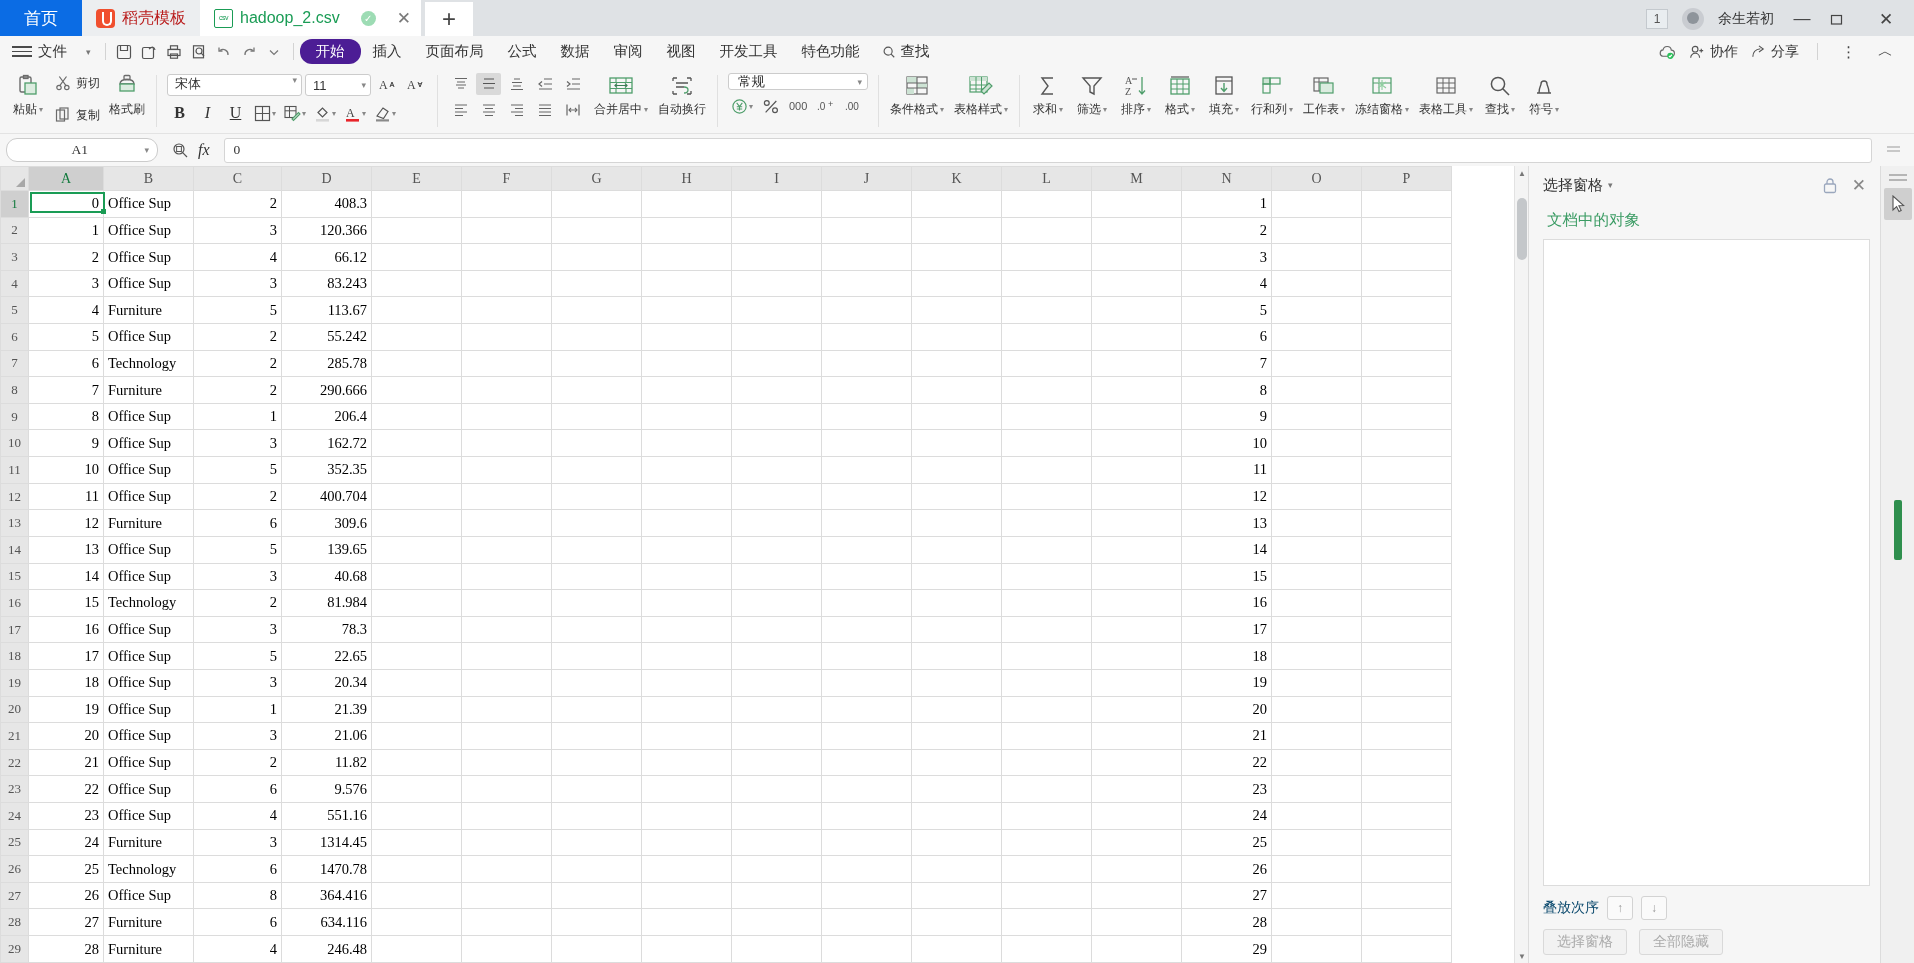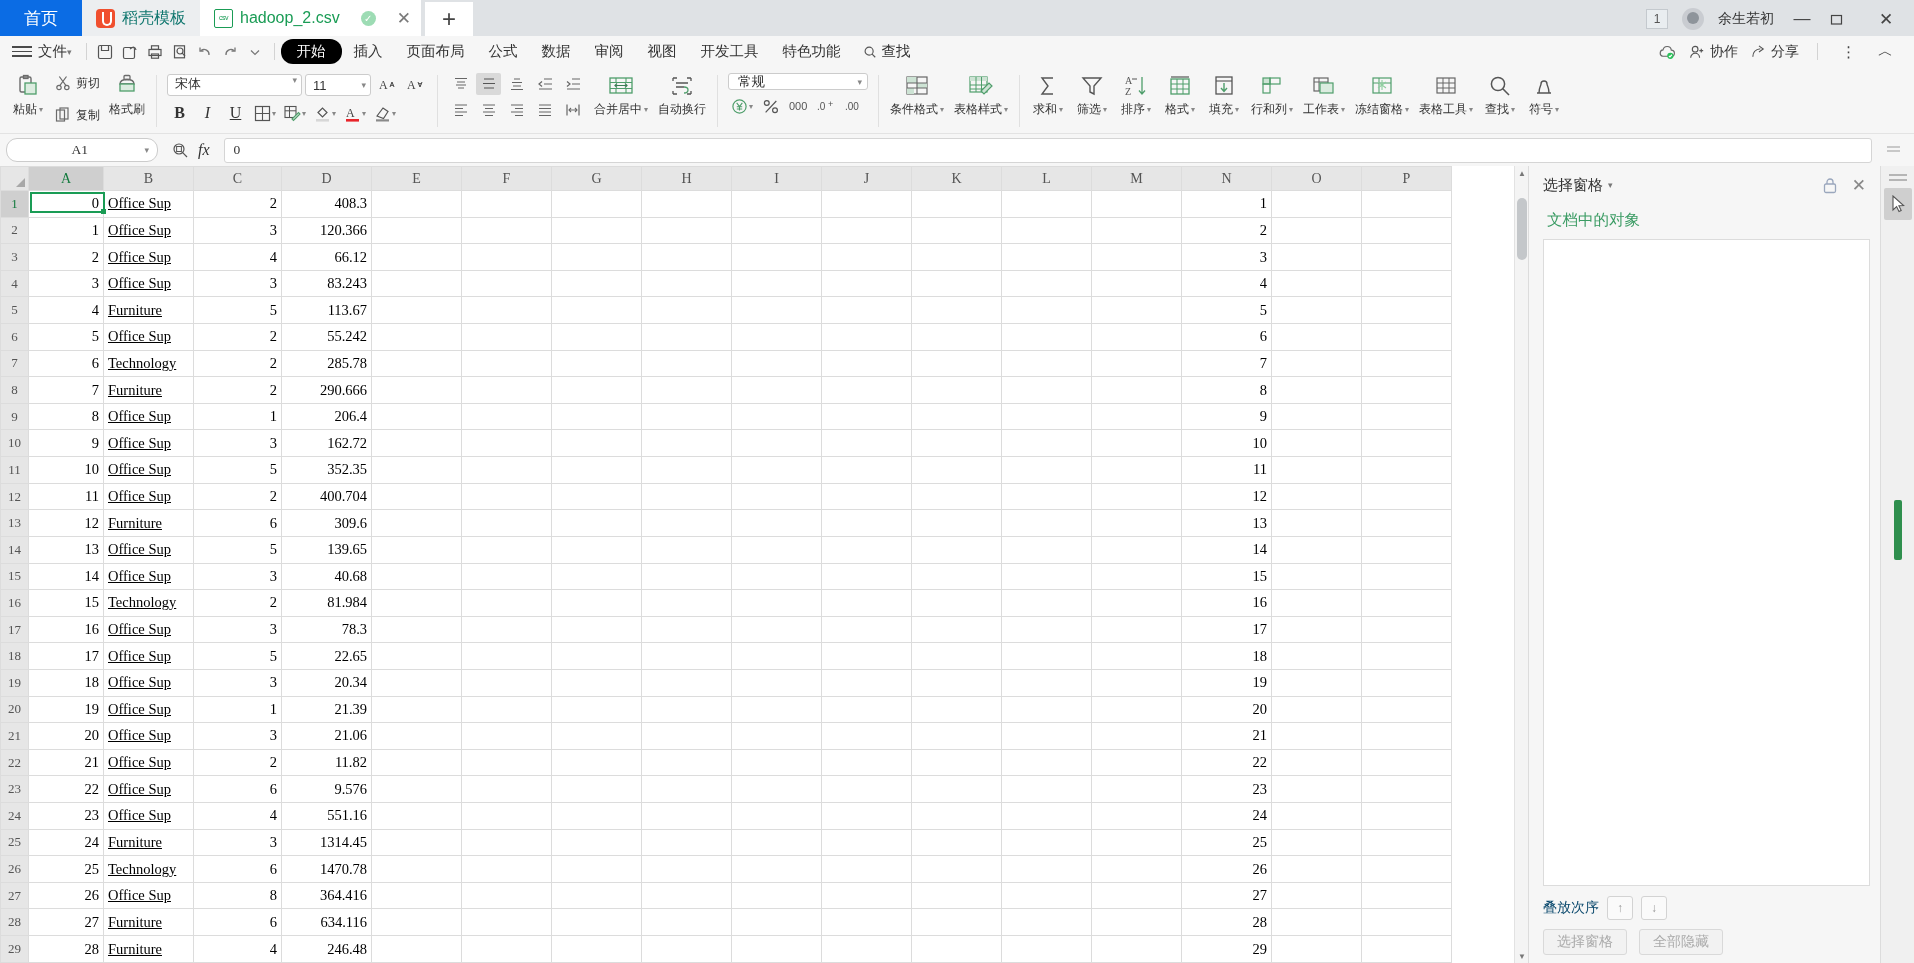--- a/index.html
+++ b/index.html
@@ -8,48 +8,48 @@
     font-family: "Liberation Sans", sans-serif;
     background: #f2f2f2;
     overflow: hidden;
   }
   .app { width: 1914px; height: 963px; display: flex; flex-direction: column; background:#f6f6f6; }
 
   
   .tabbar { height: 36px; background: #dfe2e5; display: flex; align-items: flex-end; position: relative; flex: none; }
   .tab { height: 36px; display: flex; align-items: center; gap: 7px; padding: 0 14px; font-size: 16px; cursor: default; white-space: nowrap; }
   .tab.home { background: #0b6ce4; color: #fff; padding: 0 24px; font-size:17px; }
-  .tab.tpl { background: #eceef0; color: #0f766e; }
+  .tab.tpl { background: #eceef0; color: #b91c1c; }
   .tab.active { background: #fff; color: #1a9c55; padding-right: 6px; }
   .tab .tabicon { width: 19px; height: 19px; display: inline-block; flex: none; position: relative; }
   .ico-docer { border-radius: 4px; background:#f04f2e; }
   .ico-docer::after { content:""; position:absolute; left:6px; top:3px; width:6px; height:12px; border:2px solid #fff; border-top:none; border-radius: 0 0 5px 5px; }
   .ico-csv { border:1.6px solid #1a9c55; border-radius:2px; background:#fff; font-size:7px; color:#1a9c55; line-height:16px; text-align:center; letter-spacing:-0.5px; font-family:"Liberation Sans",sans-serif; }
   .tab .chk { width:15px; height:15px; border-radius:50%; background:#9ddcb4; color:#fff; font-size:10px; line-height:15px; text-align:center; margin-left:14px; }
   .tab .cls { font-size:17px; color:#7a7a7a; margin-left:10px; padding:0 4px; }
   .newtab { width:48px; height:34px; display:flex; align-items:center; justify-content:center; font-size:24px; color:#444; background:#fff; margin-left:4px; font-weight:300; }
   .tabbar-right { margin-left:auto; display:flex; align-items:center; gap:14px; padding:0 14px 6px 0; }
   .badge-box { width:22px; height:20px; background:#e9edf0; border:1px solid #c4c9ce; display:flex; align-items:center; justify-content:center; font-size:12px; color:#555; }
   .bar-btn { font-size:15px; color:#444; padding:0 5px; }
   .avatar { width:22px; height:22px; border-radius:50%; background:#c9ccd1; position:relative; }
   .avatar::after{content:"";position:absolute;left:5px;top:4px;width:12px;height:12px;border-radius:50%;background:#8e949b;}
   .uname { font-size:14px; color:#333; }
   .wbtn { font-size:17px; color:#444; width:28px; text-align:center; }
 
   
   .menubar { height:31px; background:#f6f6f6; display:flex; align-items:center; padding:0 8px; flex:none; gap:0; }
   .hamb { width:20px; display:flex; flex-direction:column; gap:3px; margin:0 6px 0 4px; }
   .hamb i { display:block; height:1.6px; background:#4a4a4a; }
-  .mfile { font-size:14.5px; color:#333; display:flex; align-items:center; gap:0; margin-right:8px;}
+  .mfile { font-size:14.5px; color:#333; display:flex; align-items:center; gap:19px; margin-right:8px;}
   .caret { font-size:9px; color:#777; }
   .qsep { width:1px; height:17px; background:#d3d3d3; margin:0 6px; }
   .qicon { width:25px; height:22px; display:flex; align-items:center; justify-content:center; color:#555; }
   .qicon svg { width:16px; height:16px; }
   .mtab { font-size:14.5px; color:#333; padding:3px 12px; white-space:nowrap; }
-  .mtab.sel { background:#000000; color:#fff; border-radius:12px; padding:3px 16px; }
+  .mtab.sel { background:#4c1d95; color:#fff; border-radius:12px; padding:3px 16px; }
   .msearch { font-size:14.5px; color:#333; display:flex; align-items:center; gap:5px; padding:0 10px;}
   .menubar-right { margin-left:auto; display:flex; align-items:center; gap:12px; padding-right:8px; }
   .mr-item { font-size:14px; color:#333; display:flex; align-items:center; gap:4px; }
 
   
   .ribbon { height:67px; background:#f6f6f6; display:flex; align-items:flex-start; padding:4px 2px 0 6px; flex:none; border-bottom:1px solid #e3e3e3; position:relative; }
   .rgrp { display:flex; align-items:flex-start; height:63px; }
   .rsep { width:1px; height:52px; background:#e0e0e0; margin:4px 6px 0 6px; }
   .btn-big { width:auto; min-width:44px; padding:2px 5px; display:flex; flex-direction:column; align-items:center; gap:2px; }
   .btn-big .gi { height:26px; display:flex; align-items:center; justify-content:center; }
@@ -91,21 +91,21 @@
   table.grid { border-collapse:collapse; table-layout:fixed; font-family:"Liberation Serif", serif; }
   table.grid th, table.grid td { border:1px solid #dcdcdc; height:24px; font-weight:normal; }
   th.corner { width:28px; background:#e6e6e6; position:relative; }
   th.corner::after { content:""; position:absolute; right:3px; bottom:3px; border-left:9px solid transparent; border-bottom:9px solid #a8a8a8; }
   th.colh { background:#e6e6e6; font-size:14px; color:#555; text-align:center; }
   th.colh.sel { background:#cfcfcf; color:#127a3d; }
   td.rowh { background:#e6e6e6; font-size:13px; color:#555; text-align:center; width:28px; }
   td.rowh.sel { color:#127a3d; background:#cfcfcf;}
   td.cell { font-size:14.5px; color:#000; padding:0 4px; overflow:hidden; white-space:nowrap; }
   td.cell.num { text-align:right; }
-  td.cell.txt { text-align:left;text-decoration:underline; }
+  td.cell.txt { text-align:left; }
   .selbox { position:absolute; border:2px solid #1a9c55; pointer-events:none; }
   .selbox::after{ content:""; position:absolute; right:-3px; bottom:-3px; width:5px; height:5px; background:#1a9c55; }
 
   
   .vscroll { width:14px; background:#f4f4f4; border-left:1px solid #e2e2e2; position:relative; flex:none;}
   .vscroll .thumb { position:absolute; left:2px; width:10px; background:#c4c7ca; border-radius:5px; }
   .vscroll .arrow { position:absolute; left:0; width:14px; height:14px; display:flex; align-items:center; justify-content:center; font-size:8px; color:#777; }
 
   
   .rpanel { width:352px; background:#f6f6f6; border-left:1px solid #dcdcdc; display:flex; flex-direction:column; flex:none; padding:6px 10px 8px 14px;}

